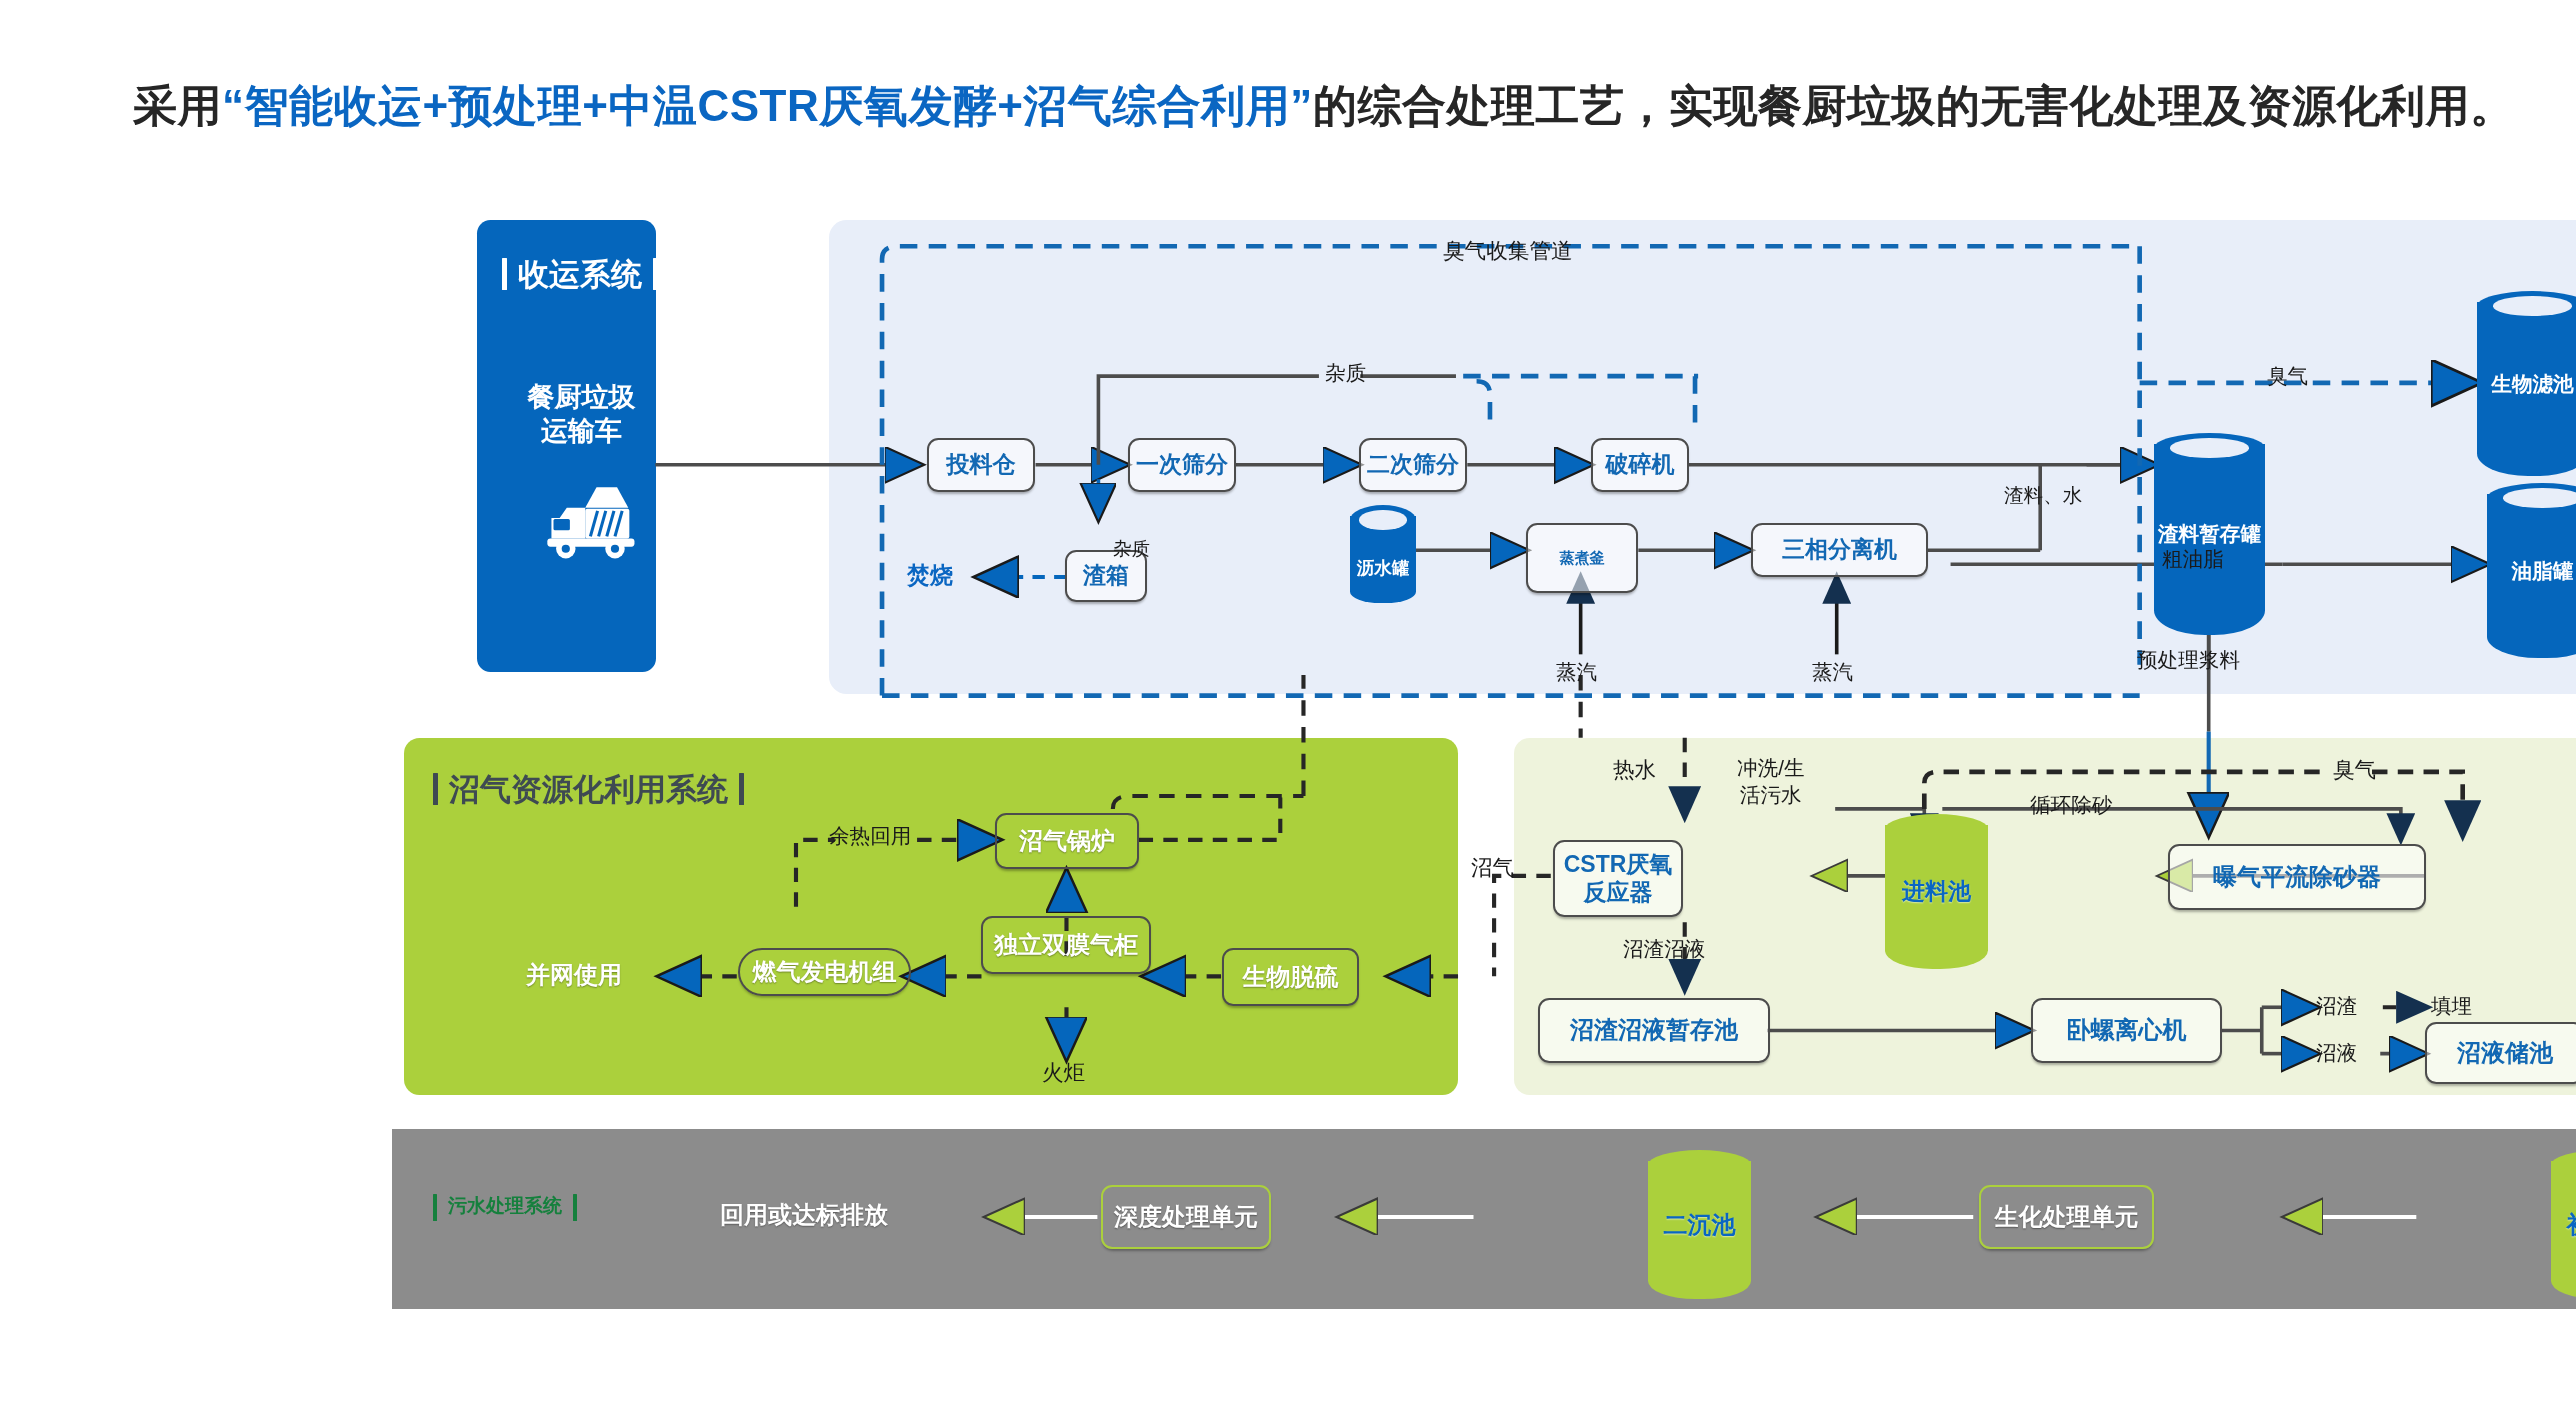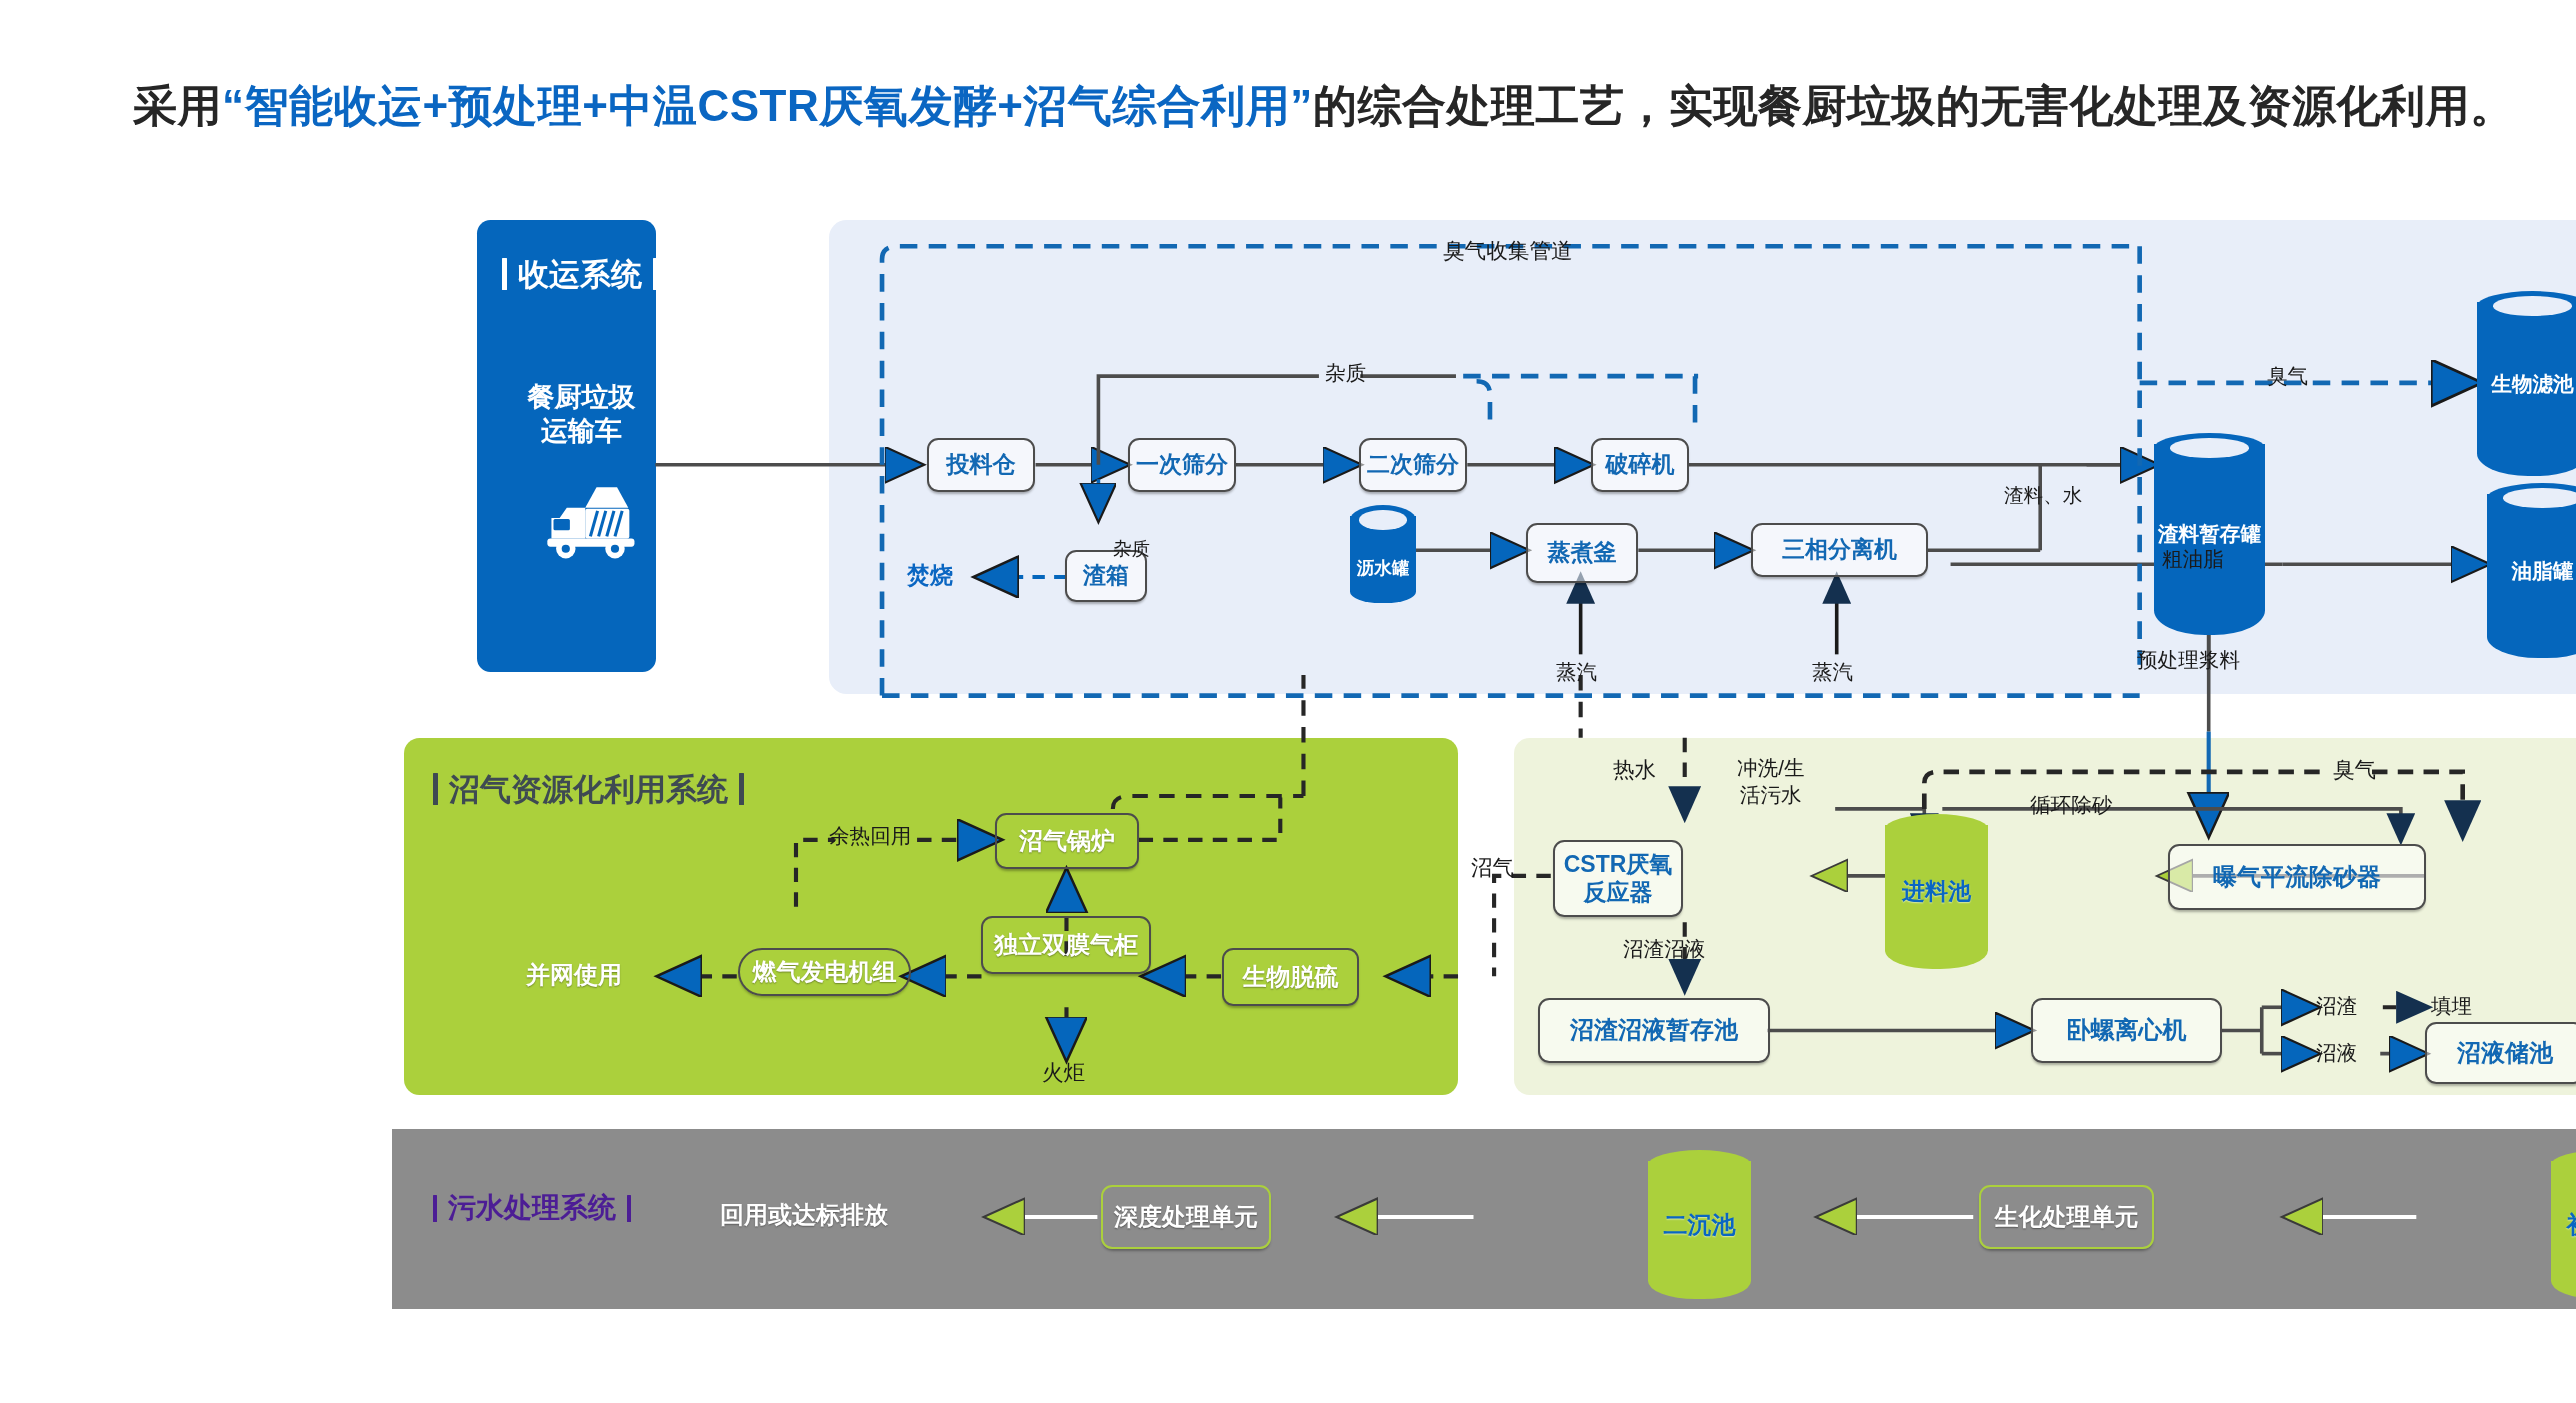--- a/index.html
+++ b/index.html
@@ -19,21 +19,21 @@
   #panel-anaerobic{left:1514px;top:738px;width:1938px;height:357px;background:#EEF3DC;border-radius:15.5px;}
   #panel-wastewater{left:392px;top:1129px;width:3060px;height:180px;background:#8C8C8C;border-radius:0px;}
 
   
   .sec-head{position:absolute;display:flex;align-items:center;gap:11.3px;white-space:nowrap;
             font-weight:700;font-size:32px;}
   .sec-head .bar{display:inline-block;width:4.6px;height:32px;background:currentColor;border-radius:0.5px;}
   .sec-head .txt{line-height:1;}
   #head-collection{left:502px;top:258px;color:#fff;font-size:31px;}
   #head-biogas{left:433px;top:773px;color:#3E4A52;font-size:31px;}
-  #head-wastewater{left:433px;top:1194px;color:#4c1d95;font-size:28px;}
+  #head-wastewater{left:433px;top:1194px;color:#15803d;font-size:19px;font-family:Liberation Mono, monospace;}
   #head-wastewater .bar{height:27px;width:3.6px;}
 
   
   #collect-label{position:absolute;left:477px;top:381px;width:209px;text-align:center;
                  color:#fff;font-size:27px;font-weight:700;line-height:1.25;}
   #truck-icon{position:absolute;left:536px;top:478px;width:118px;height:82px;}
 
   
   .node{position:absolute;box-sizing:border-box;display:flex;align-items:center;justify-content:center;
         text-align:center;border:2.1px solid #4C4C4C;border-radius:11.3px;background:rgba(255,255,255,.55);
@@ -298,21 +298,21 @@
       <circle cx="58" cy="138" r="8" fill="#0566BC"></circle>
     <circle cx="154" cy="138" r="19" fill="#fff"></circle>
       <circle cx="154" cy="138" r="8" fill="#0566BC"></circle>
   </svg>
 
   <div class="node" style="left:927px;top:438px;width:108px;height:54px;font-size:23px;">投料仓</div>
   <div class="node" style="left:1128px;top:438px;width:108px;height:54px;font-size:23px;">一次筛分</div>
   <div class="node" style="left:1359px;top:438px;width:108px;height:54px;font-size:23px;">二次筛分</div>
   <div class="node" style="left:1591px;top:438px;width:98px;height:54px;font-size:23px;">破碎机</div>
   <div class="node" style="left:1065px;top:550px;width:82px;height:52px;font-size:23px;">渣箱</div>
-  <div class="node" style="left:1526px;top:523px;width:112px;height:60px;font-size:23px;">蒸煮釜</div>
+  <div class="node" style="left:1526px;top:523px;width:112px;height:70px;font-size:15px;">蒸煮釜</div>
   <div class="node" style="left:1751px;top:523px;width:177px;height:54px;font-size:23px;">三相分离机</div>
 
   <div class="cyl blue" style="left:1350px;top:505px;width:66px;height:98px;">
     <div class="top"></div>
     <div class="body"></div>
     <div class="hole"></div>
     <div class="lbl" style="font-size:17.5px;top:64%;">沥水罐</div>
   </div>
 
   <div class="cyl blue" style="left:2154px;top:433px;width:111px;height:202px;">

